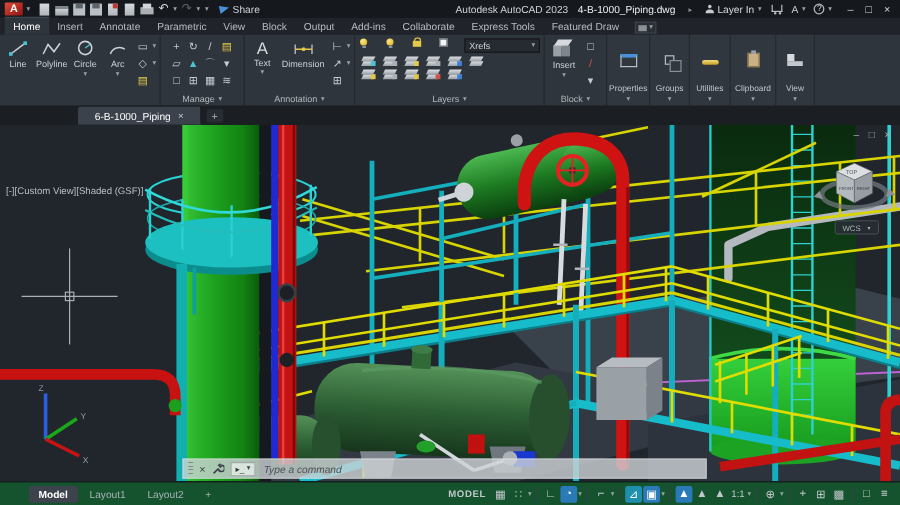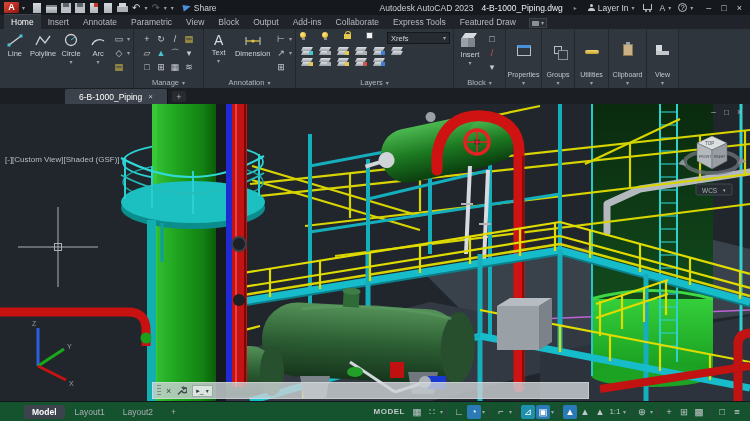--- a/index.html
+++ b/index.html
@@ -771,20 +771,21 @@
     <div class="cmdbar">
       <span class="grip"></span>
       <span class="cmdx">×</span>
       <svg width="11" height="11" viewBox="0 0 11 11">
         <path d="M2,9.5 L6,5.5 M6,5.5 a2.6,2.6 0 1 0 2.8,-2.8 l-1,1.4 -1.4,-1.4 1.4,-1" stroke="#3f454b" stroke-width="1.4" fill="none"></path>
       </svg>
       <span class="cmd-prompt">
         <span>▸_</span>
         <span class="dd" style="color:#3f454b">▾</span>
       </span>
+      <input placeholder="Type a command" style="">
     </div>
   </div>
 
   <div class="statusbar">
     <div class="ltabs">
       <span class="ltab active">Model</span>
       <span class="ltab">Layout1</span>
       <span class="ltab">Layout2</span>
       <span class="ltab">+</span>
     </div>

